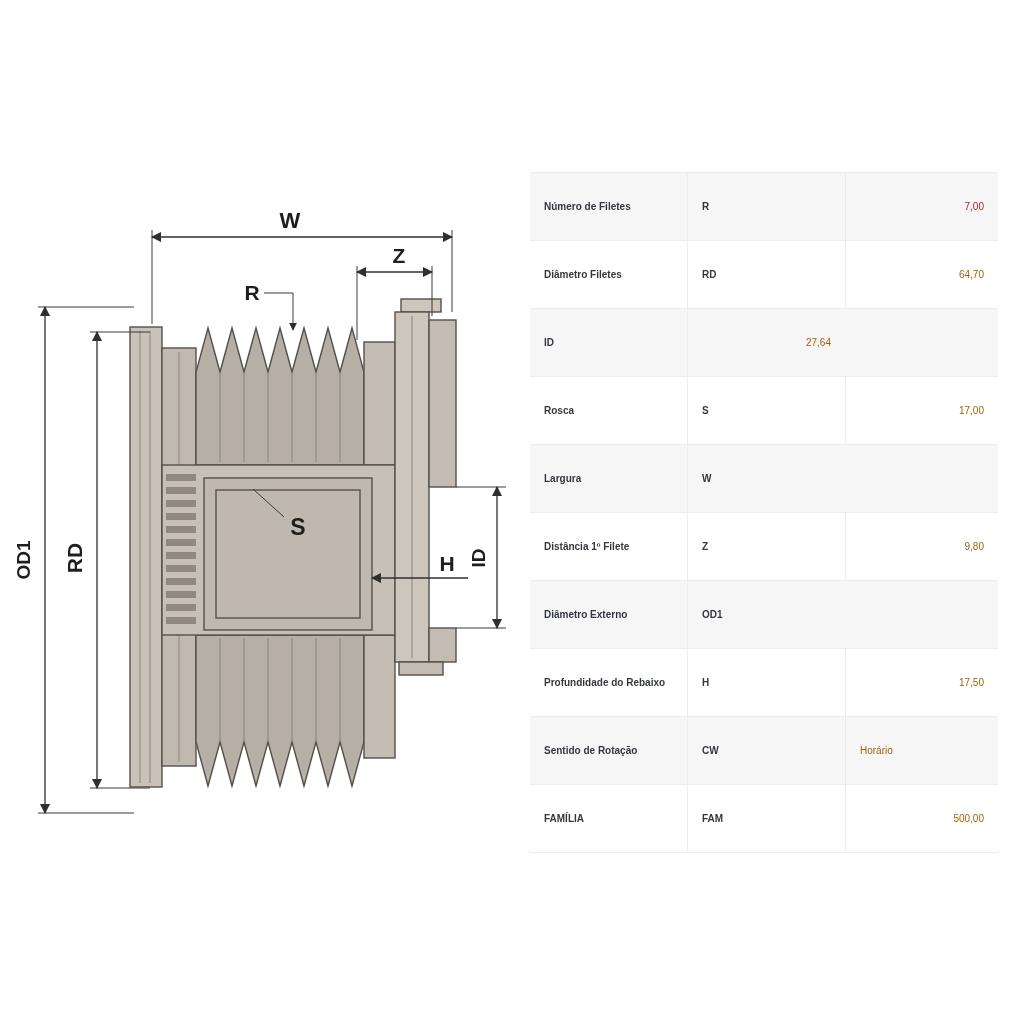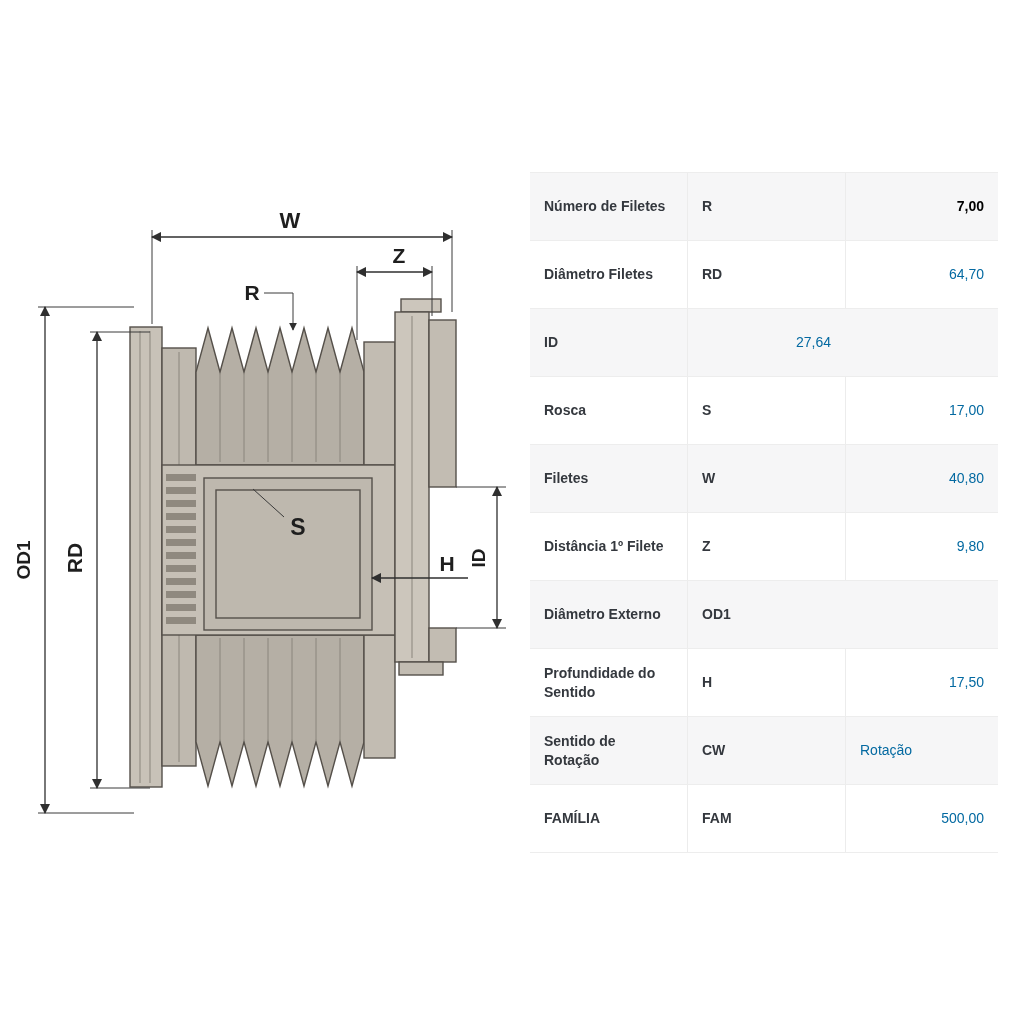--- a/index.html
+++ b/index.html
@@ -13,34 +13,34 @@
   .ext-line{stroke:#3a3a3a;stroke-width:1;fill:none;}
   .part{stroke:#55504a;stroke-width:1.4;}
   .part-line{stroke:#8a857c;stroke-width:1;fill:none;}
   .dim-txt{font-family:"Liberation Sans",sans-serif;font-weight:600;fill:#1e1e1e;font-size:21px;}
   .dim-txt.big{font-size:22px;}
   .dim-txt.bold{font-weight:700;font-size:23px;}
   .dim-txt.small{font-size:19px;}
   
   .spec-table{
     position:absolute;left:530px;top:172px;width:468px;
-    border-top:1px solid #ededed;color:#34383e;font-size:14px;
+    border-top:1px solid #ededed;color:#34383e;font-size:10px;
   }
   .spec-row{
     display:grid;grid-template-columns:157px 158px 1fr;
     min-height:67px;border-bottom:1px solid #ededed;background:#ffffff;
   }
   .spec-row:nth-child(odd){background:#f6f6f7;}
   .cell{padding:10px 14px;display:flex;align-items:center;line-height:1.35;}
   .cell + .cell{border-left:1px solid #ececec;}
   .cell.label{font-weight:700;}
   .cell.code{font-weight:700;}
-  .cell.value{justify-content:flex-end;font-weight:400;color:#0369a1;}
+  .cell.value{justify-content:flex-end;font-weight:400;color:#a16207;}
   .cell.value.left{justify-content:flex-start;}
-  .cell.value.bold{font-weight:700;color:#000000;}
+  .cell.value.bold{font-weight:400;color:#b91c1c;}
 </style>
 </head>
 <body>
 
 <div class="drawing-wrap">
 <svg width="520" height="1024" viewBox="0 0 520 1024" xmlns="http://www.w3.org/2000/svg">
   <defs>
     <marker id="arrow" viewBox="0 0 10 10" refX="9" refY="5" markerWidth="8" markerHeight="8" orient="auto-start-reverse">
       <path d="M0,0 L10,5 L0,10 z" fill="#2f2f2f"></path>
     </marker>
@@ -178,46 +178,45 @@
     <div class="cell value">27,64</div>
   </div>
 
   <div class="spec-row">
     <div class="cell label">Rosca</div>
     <div class="cell code">S</div>
     <div class="cell value">17,00</div>
   </div>
 
   <div class="spec-row">
-    <div class="cell label">Filetes</div>
+    <div class="cell label">Largura</div>
     <div class="cell code">W</div>
-    <div class="cell value">40,80</div>
   </div>
 
   <div class="spec-row">
     <div class="cell label">Distância 1º Filete</div>
     <div class="cell code">Z</div>
     <div class="cell value">9,80</div>
   </div>
 
   <div class="spec-row">
     <div class="cell label">Diâmetro Externo</div>
     <div class="cell code">OD1</div>
   </div>
 
   <div class="spec-row">
-    <div class="cell label">Profundidade do Sentido</div>
+    <div class="cell label">Profundidade do Rebaixo</div>
     <div class="cell code">H</div>
     <div class="cell value">17,50</div>
   </div>
 
   <div class="spec-row">
     <div class="cell label">Sentido de Rotação</div>
     <div class="cell code">CW</div>
-    <div class="cell value left">Rotação</div>
+    <div class="cell value left">Horário</div>
   </div>
 
   <div class="spec-row">
     <div class="cell label">FAMÍLIA</div>
     <div class="cell code">FAM</div>
     <div class="cell value">500,00</div>
   </div>
 </div>
 </div>
 

